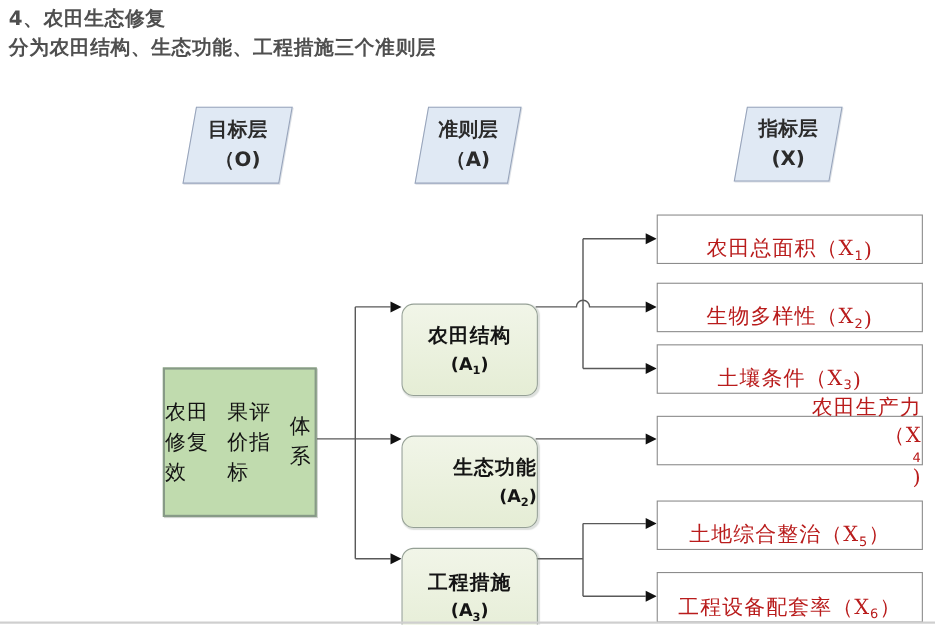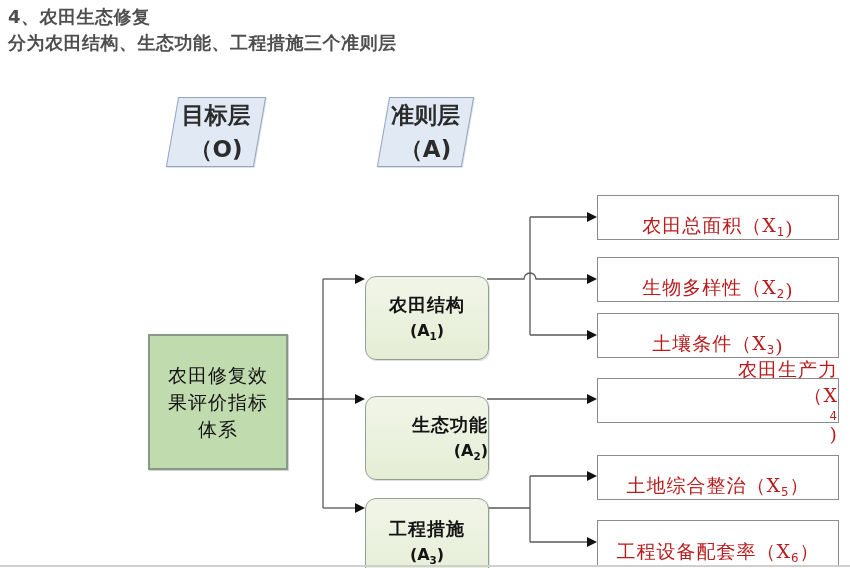--- a/index.html
+++ b/index.html
@@ -20,28 +20,28 @@
   .para { position:absolute; }
   .para-shape {
     position:absolute; inset:0;
     background:#e0e9f4; border:1px solid #98a4ba;
     transform:skewX(-10deg);
     box-shadow:1px 1px 0 rgba(120,130,150,0.25);
   }
   .para-text {
     position:relative; width:100%; height:100%;
     display:flex; flex-direction:column; align-items:center; justify-content:center;
-    font-size:23px; font-weight:600; color:#2b2b2b; line-height:1.5;
+    font-size:18px; font-weight:600; color:#2b2b2b; line-height:1.5;
   }
   
   .goal-box {
     position:absolute; left:148px; top:334px; width:136px; height:132px;
     background:#c0dbae; border:2px solid #879a87;
     box-shadow:1px 1px 0 rgba(100,110,100,0.3);
-    display:flex; flex-direction:column; align-items:center; justify-content:center;
+    display:flex; flex-direction:row; align-items:center; 
     font-family:"DejaVu Serif", serif; font-size:19px; color:#141414;
     line-height:27px; letter-spacing:1px;
   }
   
   .crit-box {
     position:absolute; left:365px; width:122px;
     background:linear-gradient(#f1f5e8, #e5edd5);
     border:1.5px solid #95a095; border-radius:11px;
     display:flex; flex-direction:column; align-items:center; justify-content:center;
     box-shadow:1px 1px 1px rgba(120,130,120,0.25);
@@ -122,20 +122,27 @@
       <span>（O)</span>
     </div>
   </div>
   <div class="para" style="left:383px; top:97px; width:85px; height:70px;">
     <div class="para-shape"></div>
     <div class="para-text">
       <span>准则层</span>
       <span>（A)</span>
     </div>
   </div>
+  <div class="para" style="left:673px; top:97px; width:87px; height:68px;">
+    <div class="para-shape"></div>
+    <div class="para-text">
+      <span>指标层</span>
+      <span>(X)</span>
+    </div>
+  </div>
 
   <div class="goal-box">
     <span>农田修复效</span>
     <span>果评价指标</span>
     <span>体系</span>
   </div>
 
   <div class="crit-box" style="top:238px; height:82px;">
     <div class="crit-title">农田结构</div>
     <div class="crit-var"><span>(A</span><sub>1</sub><span>)</span></div>

